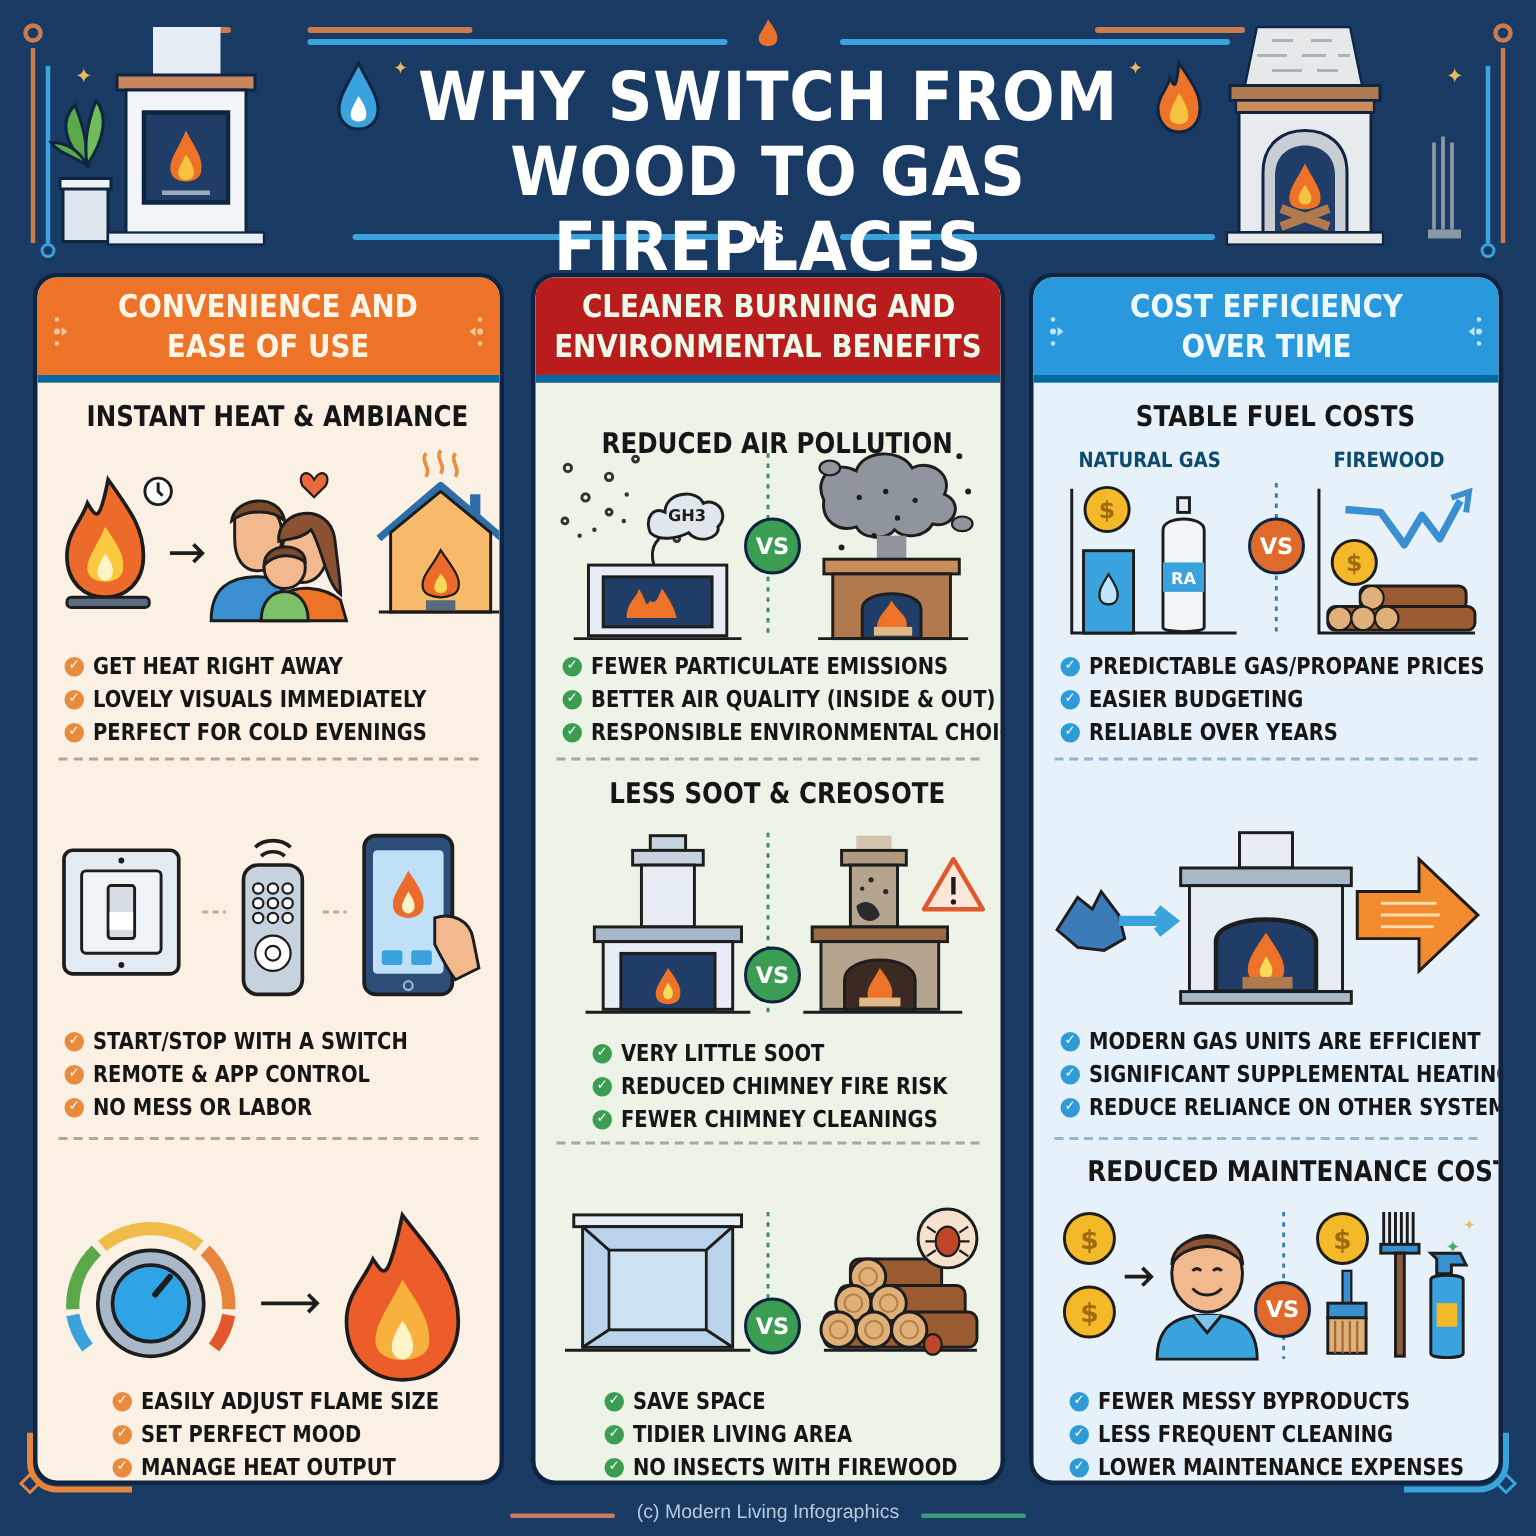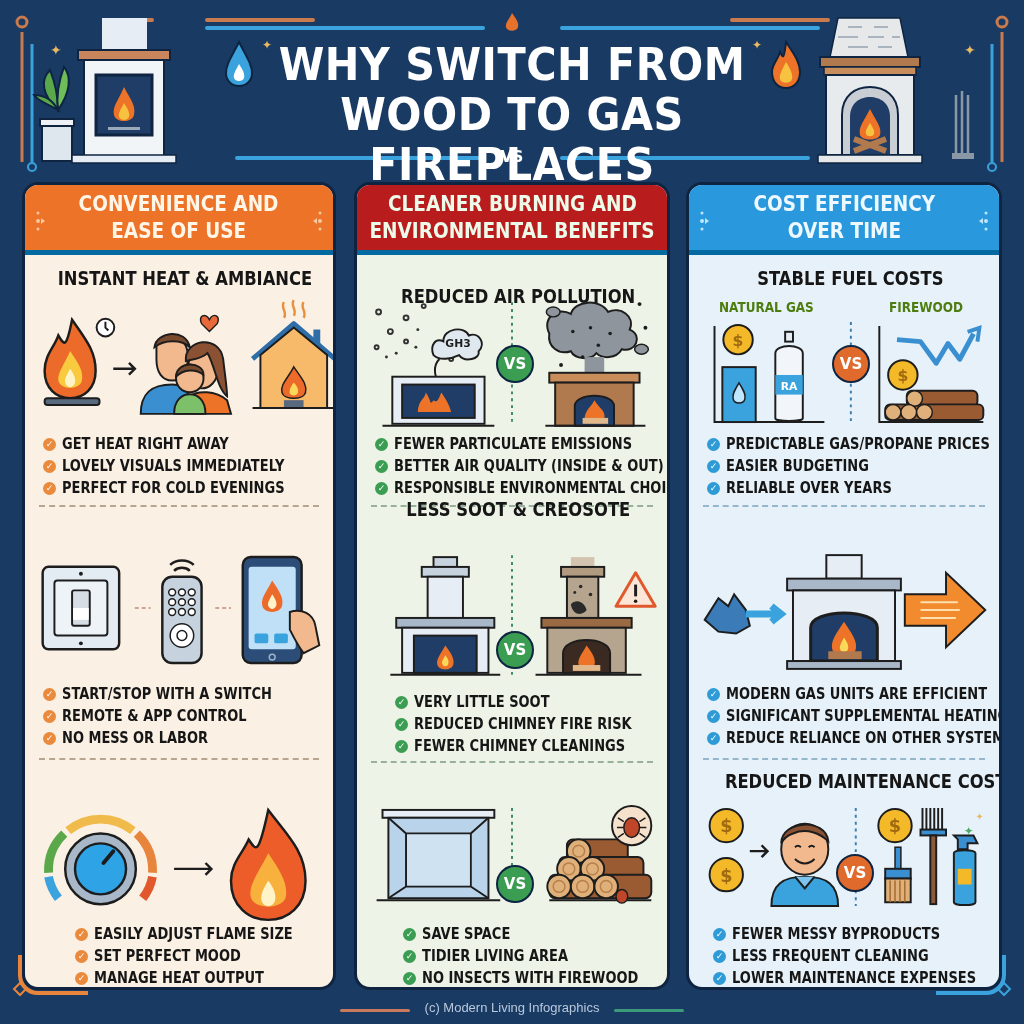--- a/index.html
+++ b/index.html
@@ -80,21 +80,21 @@
     font-family: "DejaVu Sans", sans-serif;
   }
   .vs-green { background: #3a9d52; }
   .vs-orange { background: #e06a2b; }
   .footer {
     position: absolute; left: 0; top: 1000px; width: 1024px; text-align: center;
     color: #b9c8dc; font-size: 13px; font-family: "Liberation Sans", sans-serif;
   }
   .foot-line { position: absolute; top: 1009px; height: 3px; border-radius: 2px; }
   .sublabel {
-    position: absolute; font-weight: 700; font-size: 14px; color: #4d7c0f;
+    position: absolute; font-weight: 700; font-size: 14px; color: #0c4a6e;
     font-family: "DejaVu Sans", sans-serif;
   }
   .sublabel span { display:inline-block; transform: scaleX(0.86); transform-origin:left center; white-space:nowrap;}
 </style>
 </head>
 <body>
 
 <div class="header">
 
   <div class="frame-line" style="left:104px;top:18px;width:50px;background:#c97a4e;"></div>
@@ -408,21 +408,21 @@
         <span class="check">✓</span>
         <span class="txt">BETTER AIR QUALITY (INSIDE &amp; OUT)</span>
       </li>
     <li>
         <span class="check">✓</span>
         <span class="txt">RESPONSIBLE ENVIRONMENTAL CHOICE</span>
       </li>
   </ul>
   <div class="divider" style="top:320px"></div>
 
-  <div class="section-title" style="top:313px"><span>LESS SOOT &amp; CREOSOTE</span></div>
+  <div class="section-title" style="top:333px"><span>LESS SOOT &amp; CREOSOTE</span></div>
   <svg class="illus" style="top:365px" height="130" viewBox="0 0 316 130">
     <g>
       <rect x="78" y="6" width="24" height="10" fill="#c6d3df" stroke="#1d1d1d" stroke-width="2"></rect>
       <rect x="66" y="16" width="48" height="10" fill="#c6d3df" stroke="#1d1d1d" stroke-width="2"></rect>
       <rect x="72" y="26" width="36" height="42" fill="#e6edf4" stroke="#1d1d1d" stroke-width="2"></rect>
       <rect x="40" y="68" width="100" height="10" fill="#a8b8c8" stroke="#1d1d1d" stroke-width="2"></rect>
       <rect x="46" y="78" width="88" height="46" fill="#e6edf4" stroke="#1d1d1d" stroke-width="2"></rect>
       <rect x="58" y="86" width="64" height="38" fill="#1f3d66" stroke="#1d1d1d" stroke-width="2"></rect>
       <path d="M90 96 C96 104 100 110 98 116 C96 122 84 122 82 116 C80 110 86 104 90 96 Z" fill="#ec7328"></path>
       <path d="M90 106 C93 110 94 112 93 115 C92 118 88 118 87 115 C86 112 88 110 90 106 Z" fill="#f9d85a"></path>

